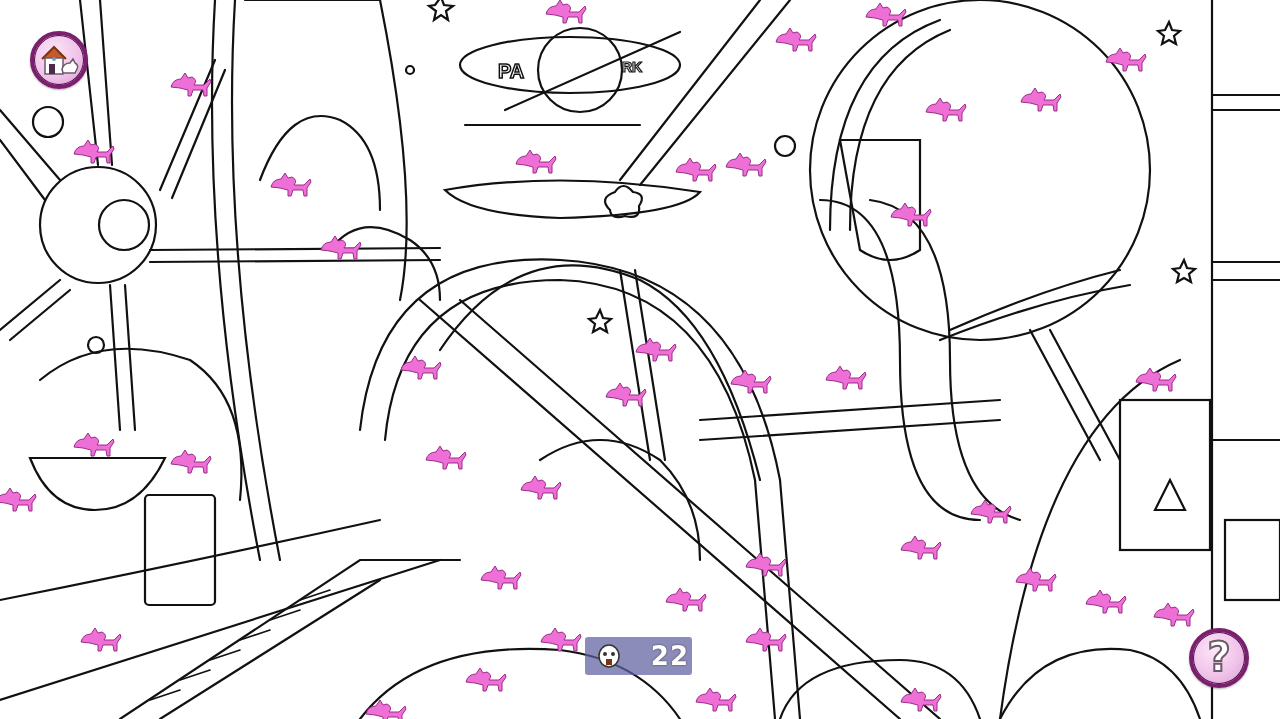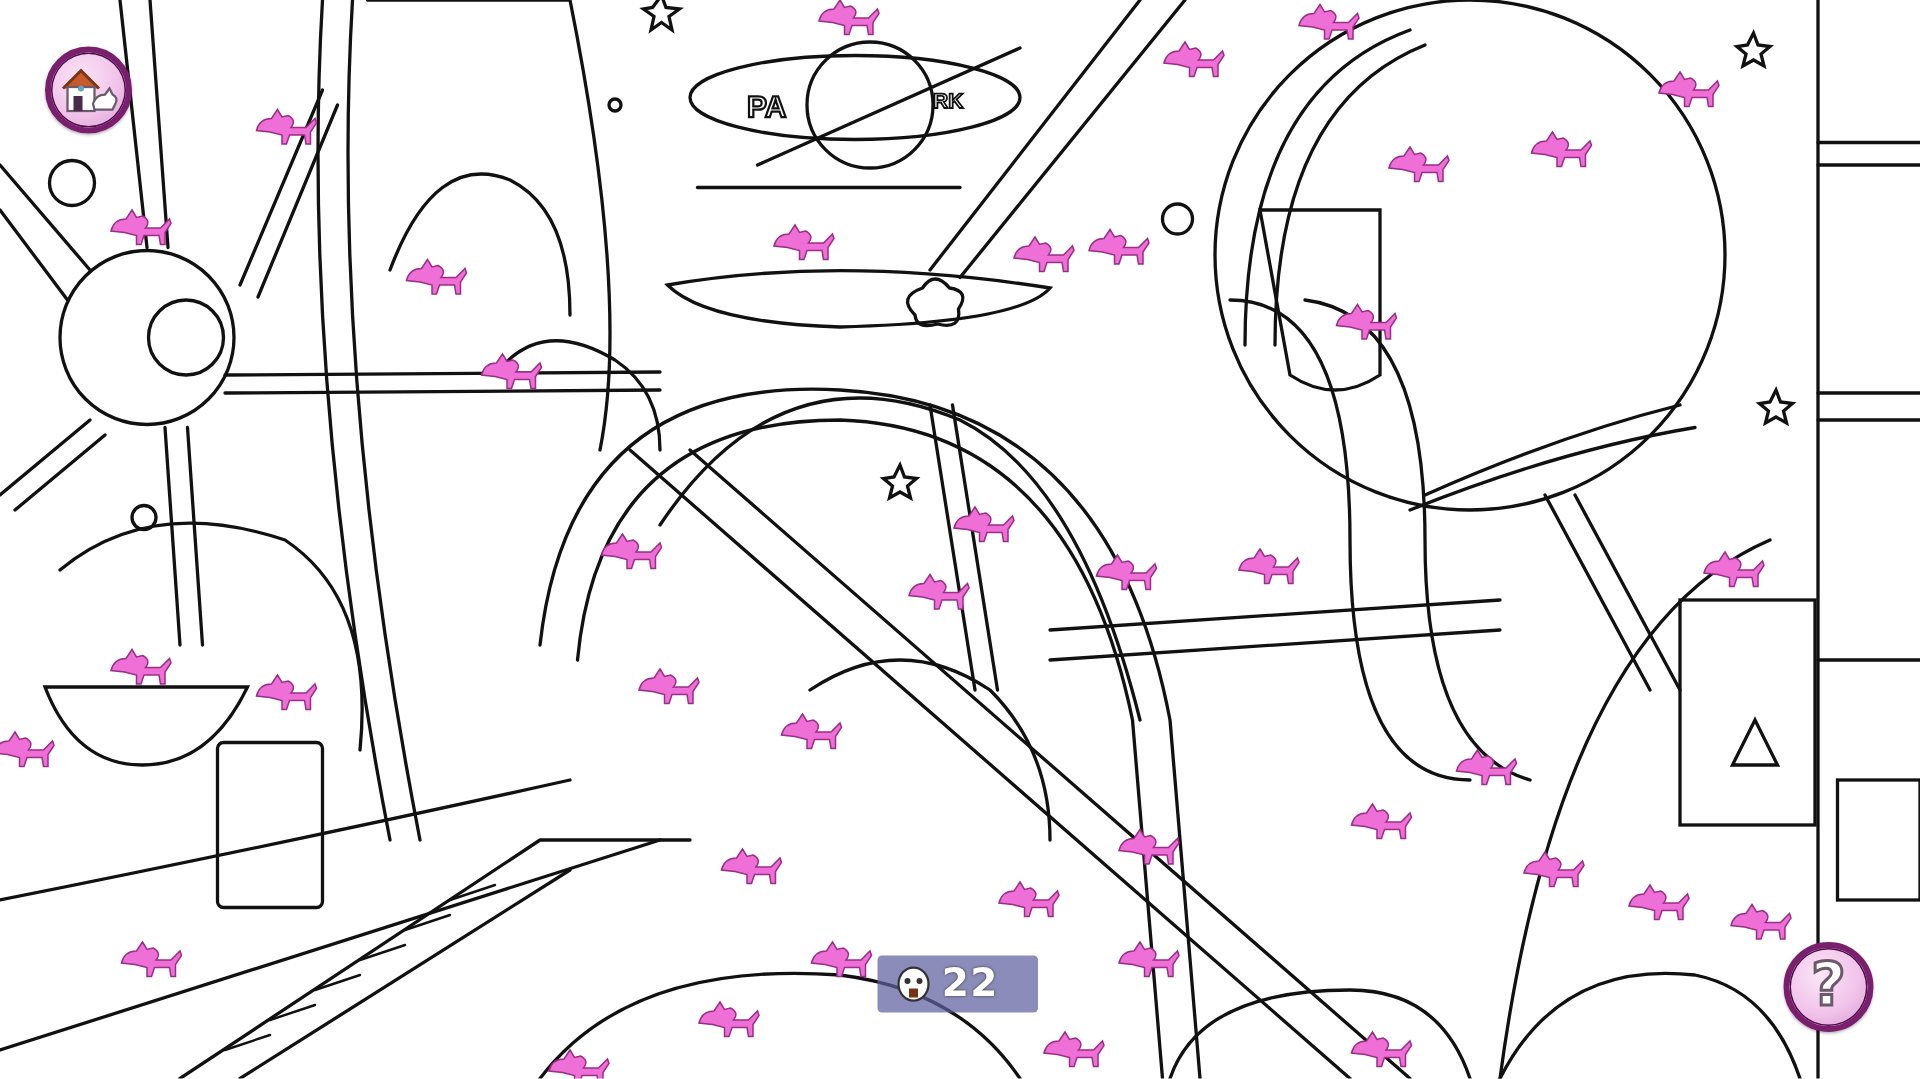--- a/index.html
+++ b/index.html
@@ -6,21 +6,21 @@
   body{width:1280px;height:719px;overflow:hidden;position:relative;font-family:"Liberation Sans",sans-serif;}
   #scene{position:absolute;left:0;top:0;width:1280px;height:719px;}
   .btn-round{position:absolute;border-radius:50%;box-sizing:border-box;border:4px solid #7a1f6e;
     background:radial-gradient(circle at 40% 35%,#fbe6f7 0%,#f1c3ea 55%,#d89ad0 100%);
     box-shadow:0 0 0 1px #4a0f44 inset, 0 1px 2px rgba(0,0,0,.3);cursor:pointer;}
   #home-btn{left:30px;top:31px;width:58px;height:58px;}
   #help-btn{left:1189px;top:628px;width:60px;height:60px;display:flex;align-items:center;justify-content:center;}
   #help-btn .q{font-family:"DejaVu Sans",sans-serif;font-weight:bold;font-size:40px;color:#fff;
     -webkit-text-stroke:2px #6b5a6a;line-height:1;margin-top:-2px;}
   #counter{position:absolute;left:585px;top:637px;width:107px;height:38px;background:rgba(96,96,160,.72);
-    border-radius:3px;display:flex;align-items:center;justify-content:flex-end;padding-right:26px;box-sizing:border-box;}
+    border-radius:3px;display:flex;align-items:center;justify-content:flex-end;padding-right:3px;box-sizing:border-box;}
   #counter .num{font-family:"DejaVu Sans",sans-serif;font-weight:bold;font-size:26px;color:#fff;letter-spacing:1px;
     text-shadow:0 0 2px #333;}
   #counter .dogicon{position:absolute;left:10px;top:4px;width:28px;height:30px;}
 </style>
 </head>
 <body>
 
 <svg id="scene" viewBox="0 0 1280 719" xmlns="http://www.w3.org/2000/svg">
   <defs>
     <g id="dog">

